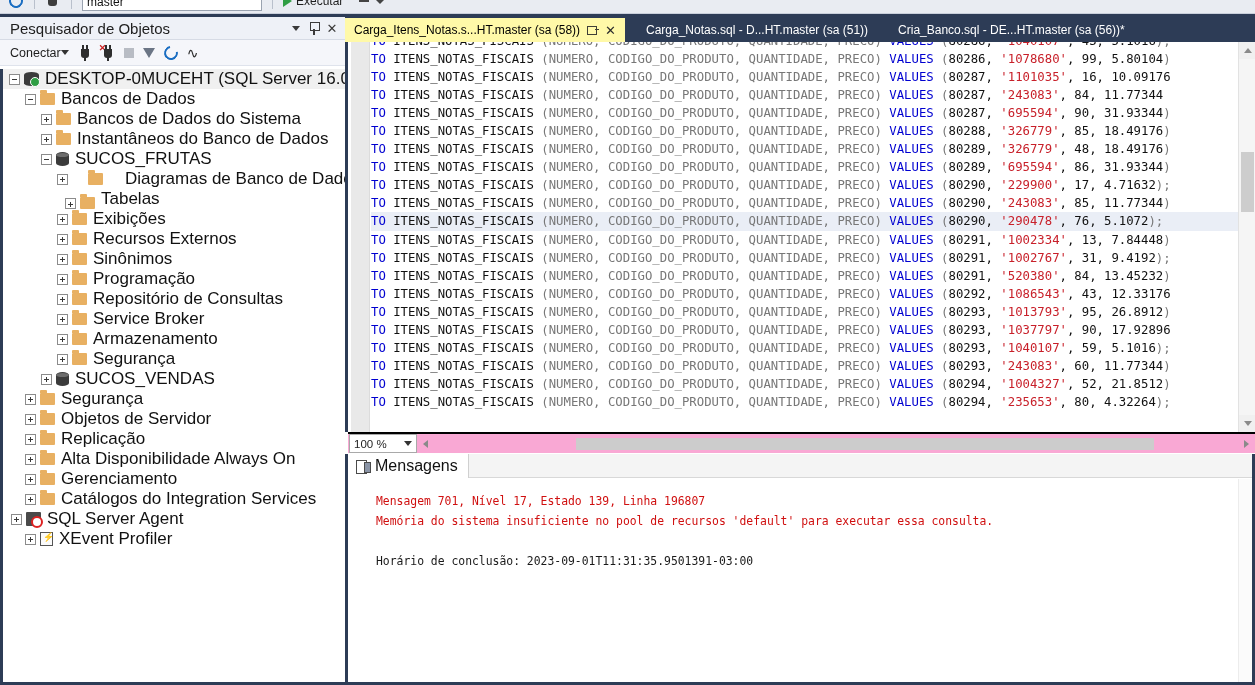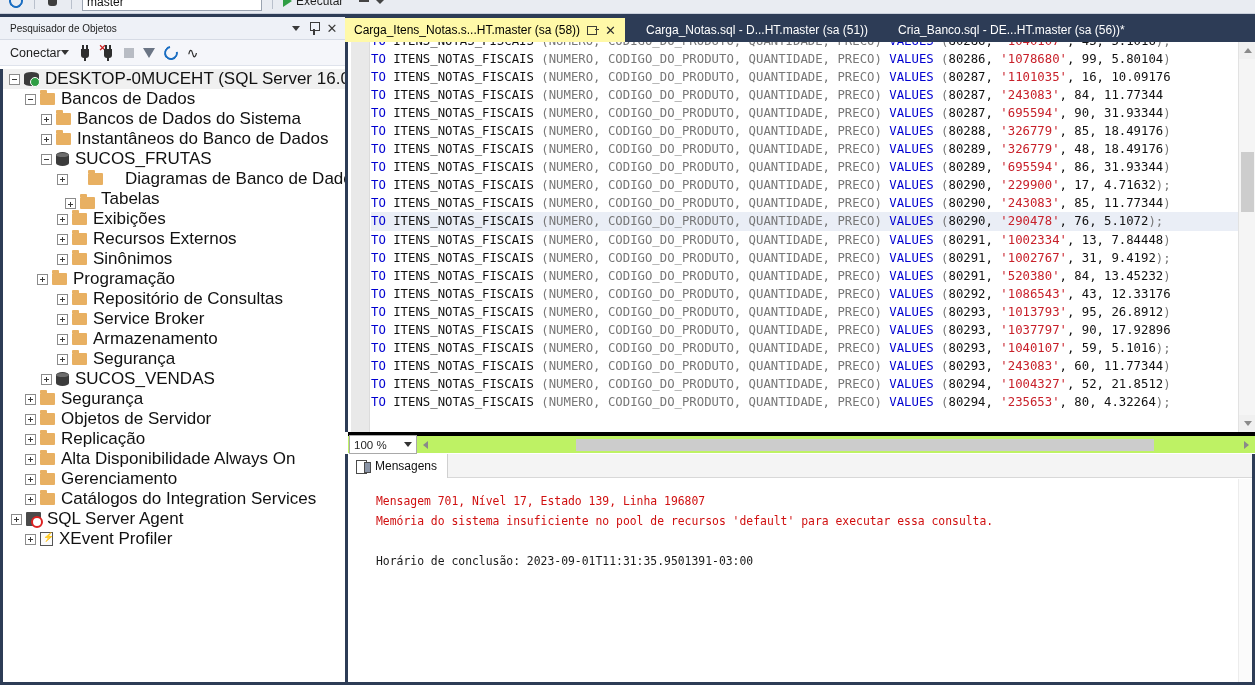--- a/index.html
+++ b/index.html
@@ -44,21 +44,21 @@
   #object-explorer {
     position: absolute; left: 0; top: 14px; width: 345px; height: 671px;
     background: #ffffff;
     border-right: 0;
   }
   #oe-titlebar {
     height: 26px; background: #eef1f7; border-bottom:1px solid #d6dbe5;
     display: flex; align-items: center; padding: 0 4px 0 10px;
     border-top: 3px solid #2d3c56;
   }
-  #oe-title { font-size: 10px; color: #1d1d1d; flex: 1; }
+  #oe-title { font-size: 15px; color: #1d1d1d; flex: 1; }
   .oe-tbtn { width: 18px; height: 18px; display:flex;align-items:center;justify-content:center;
              color:#3a3a3a; font-size: 13px; cursor: default; }
   .caret-dn { width:0;height:0;border-left:4px solid transparent;border-right:4px solid transparent;border-top:5px solid #3a3a3a; }
   .pin-ico { position: relative; width: 12px; height: 13px; }
   .pin-ico::before { content:""; position:absolute; left:2px; top:0; width:8px; height:7px; border:1.4px solid #3a3a3a; }
   .pin-ico::after  { content:""; position:absolute; left:5px; top:7px; width:1.6px; height:6px; background:#3a3a3a; }
 
   #oe-toolbar {
     height: 26px; background: #f5f6fa; border-bottom: 1px solid #dfe3ec;
     display: flex; align-items: center; padding-left: 10px; gap: 9px;
@@ -183,22 +183,22 @@
   }
   #vscroll .varrow-up { top:0; }
   #vscroll .varrow-dn { bottom:0; }
   .tri-up { width:0;height:0;border-left:4px solid transparent;border-right:4px solid transparent;border-bottom:5px solid #8a8a8a; }
   .tri-dn { width:0;height:0;border-left:4px solid transparent;border-right:4px solid transparent;border-top:5px solid #8a8a8a; }
   .tri-lf { width:0;height:0;border-top:4px solid transparent;border-bottom:4px solid transparent;border-right:5px solid #8a8a8a; }
   .tri-rt { width:0;height:0;border-top:4px solid transparent;border-bottom:4px solid transparent;border-left:5px solid #8a8a8a; }
 
   #hscrollbar {
     position: absolute; left: 3px; top: 418px; width: 907px; height: 21px;
-    background: #bef264; display: flex; align-items: center;
-    border-top: 4px solid #000000;
+    background: #f9a8d4; display: flex; align-items: center;
+    border-top: 2px solid #000000;
   }
   #zoom-combo {
     width: 68px; height: 19px; background: #ffffff; border: 1px solid #a9a9a9;
     display: flex; align-items: center; justify-content: space-between;
     padding: 0 4px; font-size: 11.5px; color: #1e1e1e; margin-left: 1px;
   }
   .zoom-caret { width:0;height:0;border-left:4px solid transparent;border-right:4px solid transparent;border-top:5px solid #333; }
   #hs-track { flex: 1; height: 17px; position: relative; margin: 0 2px; }
   #hs-thumb { position: absolute; left: 140px; top: 3px; width: 578px; height: 12px; background: #cccccc; }
   .hs-arrow { width: 17px; height: 17px; display:flex; align-items:center; justify-content:center; }
@@ -208,21 +208,21 @@
     position: absolute; left: 0; top: 440px; width: 910px; height: 231px;
     background: #ffffff;
     border-left: 3px solid #2d3c56;
     border-bottom: 3px solid #2d3c56;
     border-right: 3px solid #2d3c56;
   }
   #msg-tabstrip { height: 24px; background: #f4f4f4; border-bottom: 1px solid #d8d8d8; display: flex; }
   #msg-tab {
     height: 24px; display: flex; align-items: center; gap: 6px;
     padding: 0 10px 0 8px; background: #ffffff;
-    border-right: 1px solid #d0d0d0; font-size: 12px; color: #111;
+    border-right: 1px solid #d0d0d0; font-size: 16px; color: #111;
   }
   .msg-ico { width: 13px; height: 14px; position: relative; }
   .msg-ico::before { content:""; position:absolute; left:0; top:1px; width:9px; height:12px; border:1.3px solid #4a4a4a; background:#fff; }
   .msg-ico::after  { content:""; position:absolute; left:8px; top:3px; width:5px; height:9px; background:#8a94a6; border:1px solid #4a4a4a; }
   #msg-body {
     position: absolute; left: 0; top: 25px; right: 14px; bottom: 0;
     background: #ffffff; padding: 12px 0 0 28px;
     font-family: "DejaVu Sans Mono", monospace; font-size: 11.4px; line-height: 20px;
   }
   .msg-err { color: #d01010; }
@@ -337,21 +337,21 @@
       <div class="tnode" style="padding-left: 54px;">
         <span class="expander plus"></span>
         <span class="ico-folder"></span>
         <span class="tlabel">Recursos Externos</span>
       </div>
       <div class="tnode" style="padding-left: 54px;">
         <span class="expander plus"></span>
         <span class="ico-folder"></span>
         <span class="tlabel">Sinônimos</span>
       </div>
-      <div class="tnode" style="padding-left: 34px;">
+      <div class="tnode" style="padding-left: 54px;">
         <span class="expander plus"></span>
         <span class="ico-folder"></span>
         <span class="tlabel">Programação</span>
       </div>
       <div class="tnode" style="padding-left: 54px;">
         <span class="expander plus"></span>
         <span class="ico-folder"></span>
         <span class="tlabel">Repositório de Consultas</span>
       </div>
       <div class="tnode" style="padding-left: 54px;">

